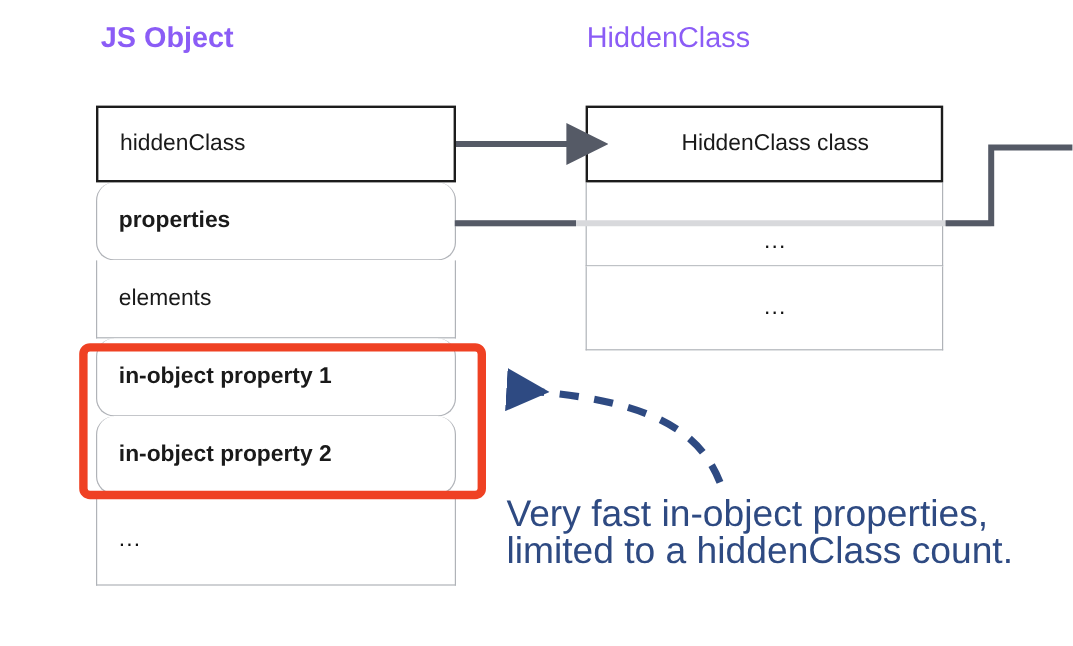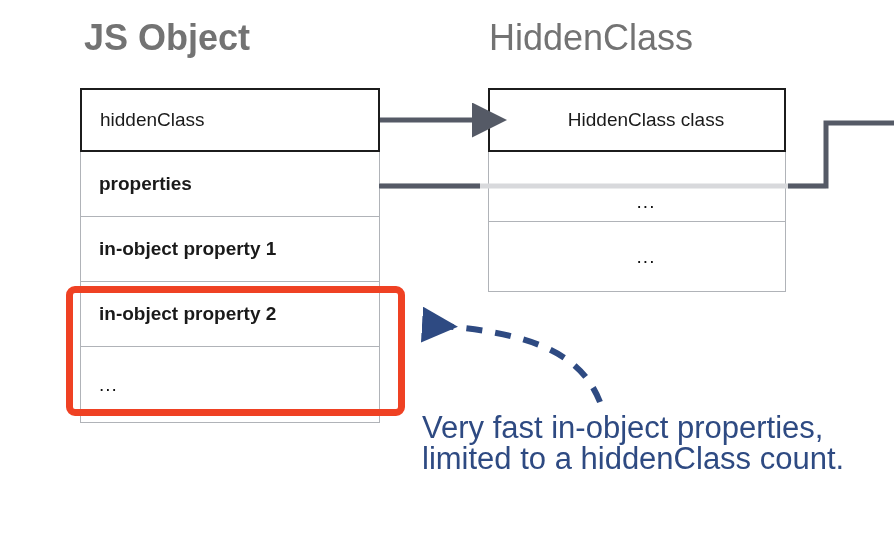--- a/index.html
+++ b/index.html
@@ -12,22 +12,22 @@
     width: 894px;
     height: 538px;
     background: #ffffff;
     font-family: "Liberation Sans", sans-serif;
     overflow: hidden;
   }
 
   
   .title {
     position: absolute;
-    font-size: 36px;
-    color: #737373;
+    font-size: 24px;
+    color: #8b5cf6;
     line-height: 1;
     white-space: nowrap;
   }
   .title.bold { font-weight: bold; }
 
   #js-object-title { left: 84px;  top: 20px; }
   #hidden-class-title { left: 489px; top: 20px; }
 
   
   .table {
@@ -48,21 +48,21 @@
     align-items: center;
     padding-left: 18px;
     font-size: 19px;
     color: #1a1a1a;
     white-space: nowrap;
   }
   .row.first {
     border: 2px solid #1c1c1c;
     z-index: 3;
   }
-  .row.bold { font-weight: bold; font-size: 19px; }
+  .row.bold { font-weight: bold; font-size: 19px; border-radius: 15px; }
   .row.dots { color: #111; letter-spacing: 1px; }
 
   
   #js-object-table .row { height: 65px; }
   #js-object-table .row.first { height: 64px; }
   #js-object-table .row.r-last { height: 76px; }
 
   
   #hidden-class-table .row { height: 66px; justify-content: center; }
   #hidden-class-table .row.first { height: 64px; }
@@ -126,20 +126,23 @@
 
   <div class="title" id="hidden-class-title">HiddenClass</div>
 
   <div class="table" id="js-object-table">
     <div class="row first">
       <span>hiddenClass</span>
     </div>
     <div class="row bold">
       <span>properties</span>
     </div>
+    <div class="row">
+      <span>elements</span>
+    </div>
     <div class="row bold">
       <span>in-object property 1</span>
     </div>
     <div class="row bold">
       <span>in-object property 2</span>
     </div>
     <div class="row dots r-last">
       <span>...</span>
     </div>
   </div>

